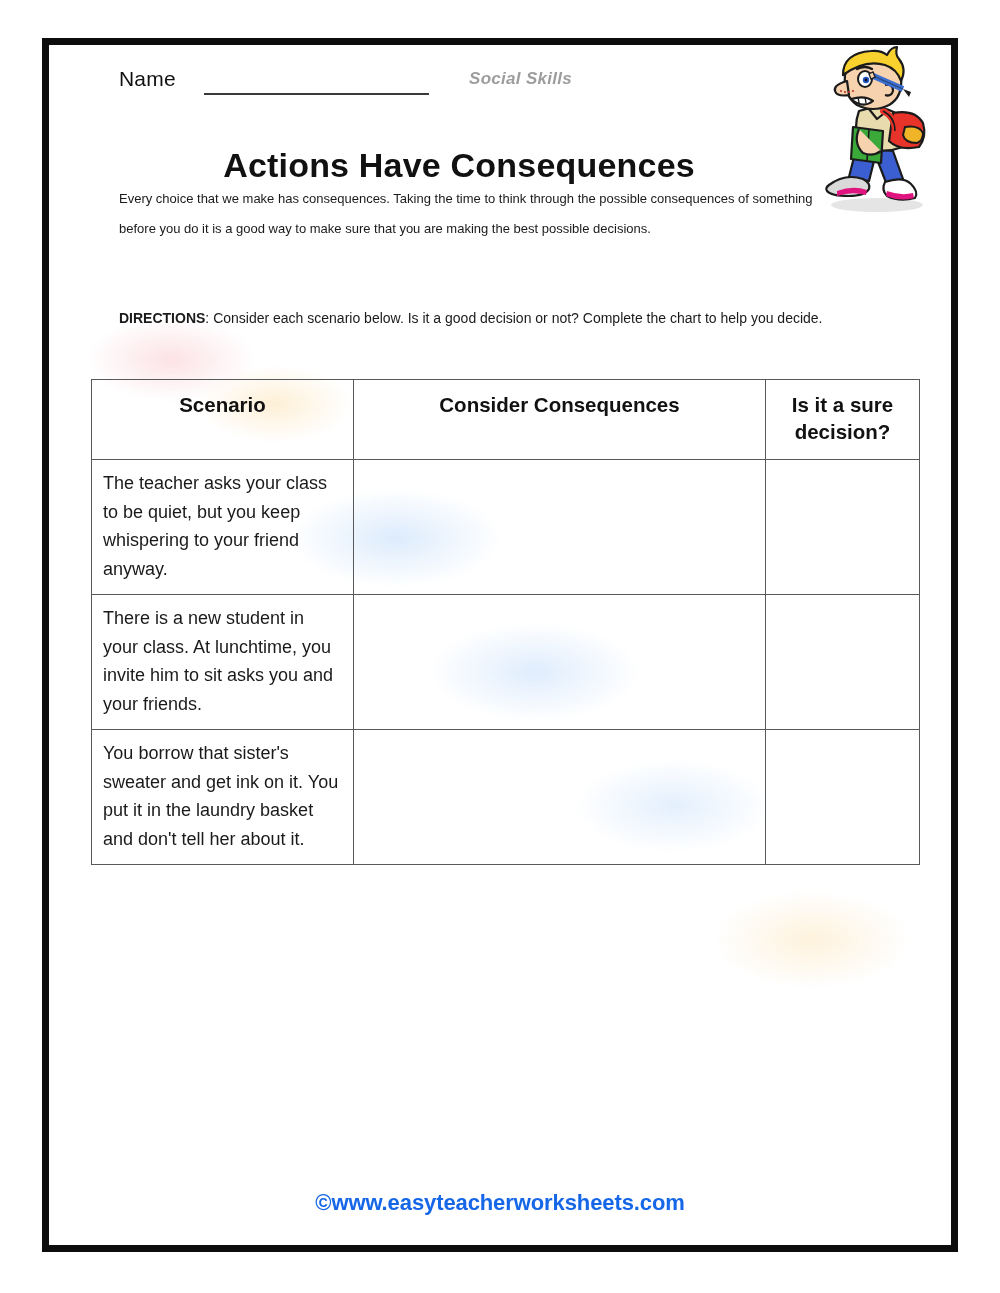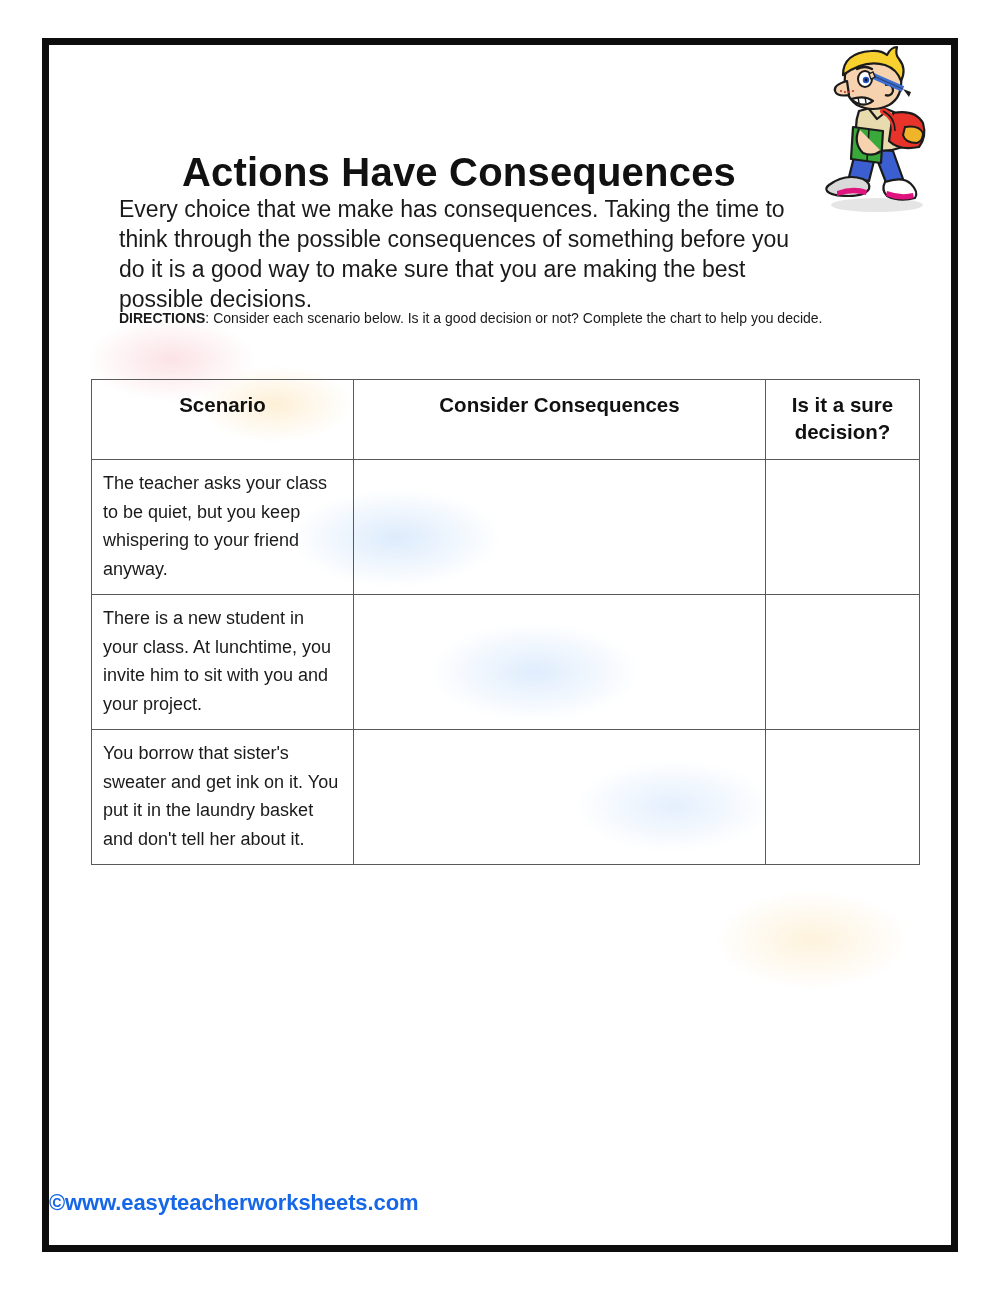--- a/index.html
+++ b/index.html
@@ -105,33 +105,33 @@
   }
   #illustration svg { display: block; }
 
   
   #title {
     position: absolute;
     left: 60px;
     top: 78px;
     width: 700px;
     text-align: center;
-    font-size: 40px;
+    font-size: 34px;
     font-weight: bold;
     color: #111;
     letter-spacing: .2px;
   }
 
   
   #intro {
     position: absolute;
     left: 70px;
     top: 126px;
     width: 700px;
-    font-size: 23px;
+    font-size: 13px;
     line-height: 30px;
     color: #1a1a1a;
   }
   #directions {
     position: absolute;
     left: 70px;
     top: 244px;
     width: 720px;
     font-size: 14px;
     line-height: 30px;
@@ -176,37 +176,43 @@
   .col-scenario    { width: 262px; }
   .col-consequence { width: 412px; }
   .col-decision    { width: 154px; }
 
   
   #footer {
     position: absolute;
     left: 0;
     right: 0;
     top: 1145px;
+    text-align: center;
     font-size: 22px;
     font-weight: bold;
     color: #1667e8;
     letter-spacing: -.1px;
   }
 </style>
 </head>
 <body>
 
 <div id="page-frame">
 
   <div id="watermark">
     <div class="wash"></div>
   </div>
 
   <div id="inner">
 
+    <div id="name-row">
+      <span id="name-label">Name</span>
+      <span id="name-line"></span>
+      <span id="subject-label">Social Skills</span>
+    </div>
 
     <div id="illustration">
       <svg viewBox="0 0 130 175" width="130" height="175" xmlns="http://www.w3.org/2000/svg">
 
         <ellipse cx="66" cy="160" rx="46" ry="7" fill="#cfcfcf" opacity=".55"></ellipse>
 
         <path d="M62 104 L82 106 L92 134 L76 140 Z" fill="#3b5fd0" stroke="#1b1b1b" stroke-width="2.2" stroke-linejoin="round"></path>
 
         <path d="M74 137 q18 -6 26 2 q8 8 4 14 q-16 4 -28 -2 q-6 -6 -2 -14 Z" fill="#ffffff" stroke="#1b1b1b" stroke-width="2.2" stroke-linejoin="round"></path>
         <path d="M76 146 q14 5 26 2 l1 5 q-14 4 -28 -2 Z" fill="#e0147f"></path>
@@ -280,21 +286,21 @@
           <th>Is it a sure decision?</th>
         </tr>
       </thead>
       <tbody>
         <tr>
           <td class="scenario-cell">The teacher asks your class to be quiet, but you keep whispering to your friend anyway.</td>
           <td class="answer-cell"></td>
           <td class="answer-cell"></td>
         </tr>
         <tr>
-          <td class="scenario-cell">There is a new student in your class. At lunchtime, you invite him to sit with you and your project.</td>
+          <td class="scenario-cell">There is a new student in your class. At lunchtime, you invite him to sit asks you and your friends.</td>
           <td class="answer-cell"></td>
           <td class="answer-cell"></td>
         </tr>
         <tr>
           <td class="scenario-cell">You borrow that sister's sweater and get ink on it. You put it in the laundry basket and don't tell her about it.</td>
           <td class="answer-cell"></td>
           <td class="answer-cell"></td>
         </tr>
       </tbody>
     </table>

